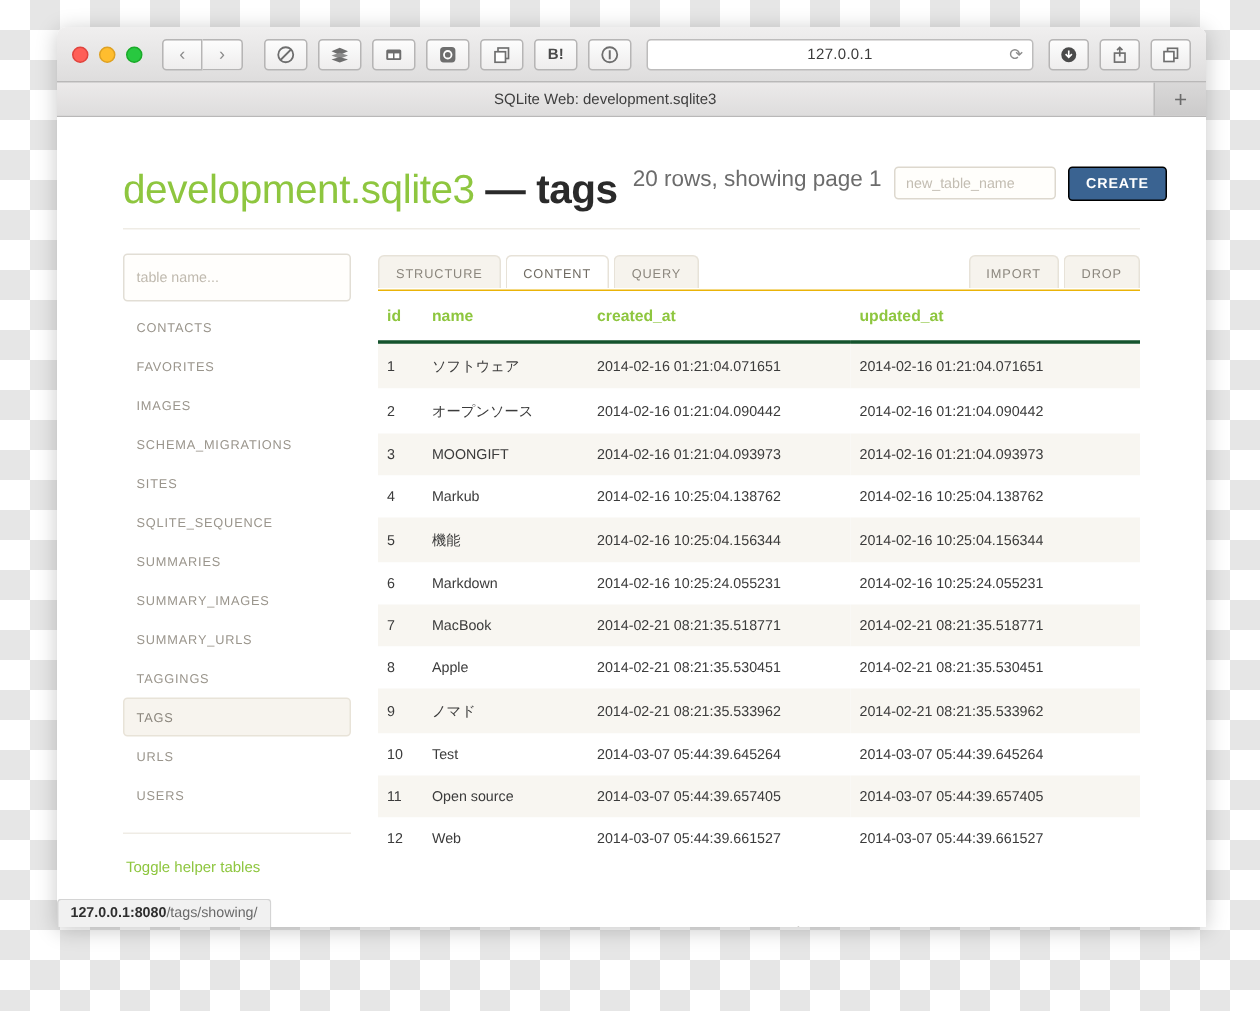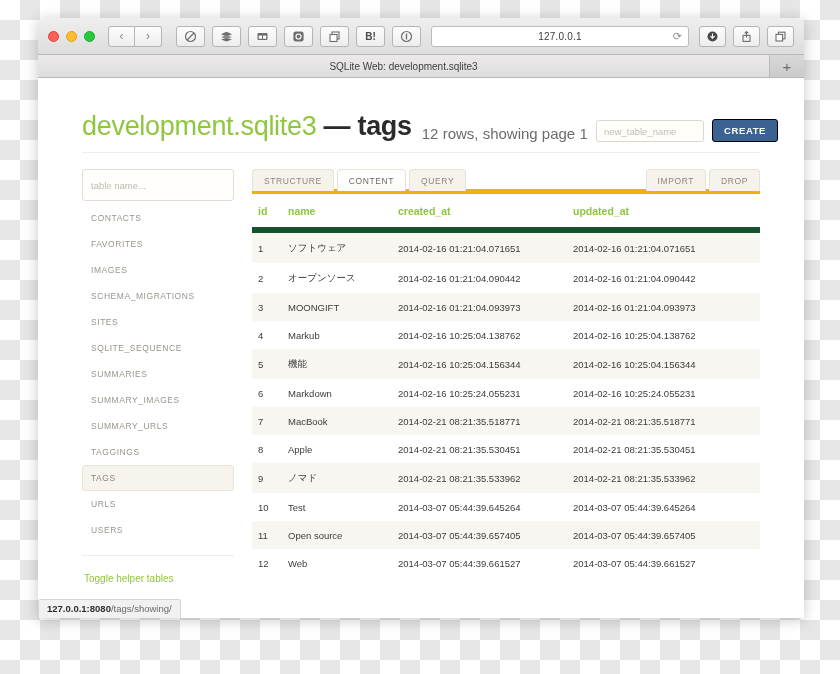--- a/index.html
+++ b/index.html
@@ -141,21 +141,21 @@
   .page {
     flex: 1;
     background: #ffffff;
     overflow: hidden;
     position: relative;
     padding: 0 26px;
   }
 
   .page-header {
     display: flex;
-    align-items: flex-end;
+    align-items: flex-start;
     padding-top: 33px;
     padding-bottom: 10px;
     padding-left: 18px;
   }
   .title-db {
     font-size: 27px;
     color: #8ec63f;
     font-weight: normal;
     letter-spacing: -.3px;
   }
@@ -263,22 +263,22 @@
     color: #8ec63f;
     text-decoration: none;
     padding-left: 2px;
   }
 
   
   .main { flex: 1; min-width: 0; }
 
   .tabs-row {
     display: flex;
-    align-items: center;
-    border-bottom: 5px solid #eab308;
+    align-items: flex-start;
+    border-bottom: 1px solid #eab308;
     height: 25px;
   }
   .nav-tab {
     font-size: 8.5px;
     letter-spacing: .6px;
     color: #8b867d;
     padding: 6px 11px 5px 11px;
     border: 1px solid #e7e2d8;
     border-bottom: none;
     border-radius: 4px 4px 0 0;
@@ -301,21 +301,21 @@
     width: 100%;
     border-collapse: collapse;
     table-layout: fixed;
   }
   table.data th {
     text-align: left;
     font-size: 10.5px;
     color: #8ec63f;
     font-weight: bold;
     padding: 11px 6px 10px 6px;
-    border-bottom: 6px solid #14532d;
+    border-bottom: 2px solid #14532d;
   }
   table.data td {
     font-size: 9.5px;
     color: #3b3b3b;
     padding: 8.5px 6px;
   }
   table.data tbody tr:nth-child(odd)  { background: #f8f6f1; }
   table.data tbody tr:nth-child(even) { background: #ffffff; }
 
   .col-id   { width: 30px; }
@@ -467,21 +467,21 @@
       <span>+</span>
     </div>
   </div>
 
   <div class="page">
 
     <div class="page-header">
       <span class="title-db">development.sqlite3</span>
       <span class="title-dash">—</span>
       <span class="title-table">tags</span>
-      <span class="title-meta">12 rows, showing page 1</span>
+      <span class="title-meta">20 rows, showing page 1</span>
       <div class="header-spacer"></div>
       <input class="newtable-input" type="text" placeholder="new_table_name" style="">
       <div class="create-btn">
         <span>CREATE</span>
       </div>
     </div>
     <div class="hdr-rule"></div>
 
     <div class="body-split">
 

